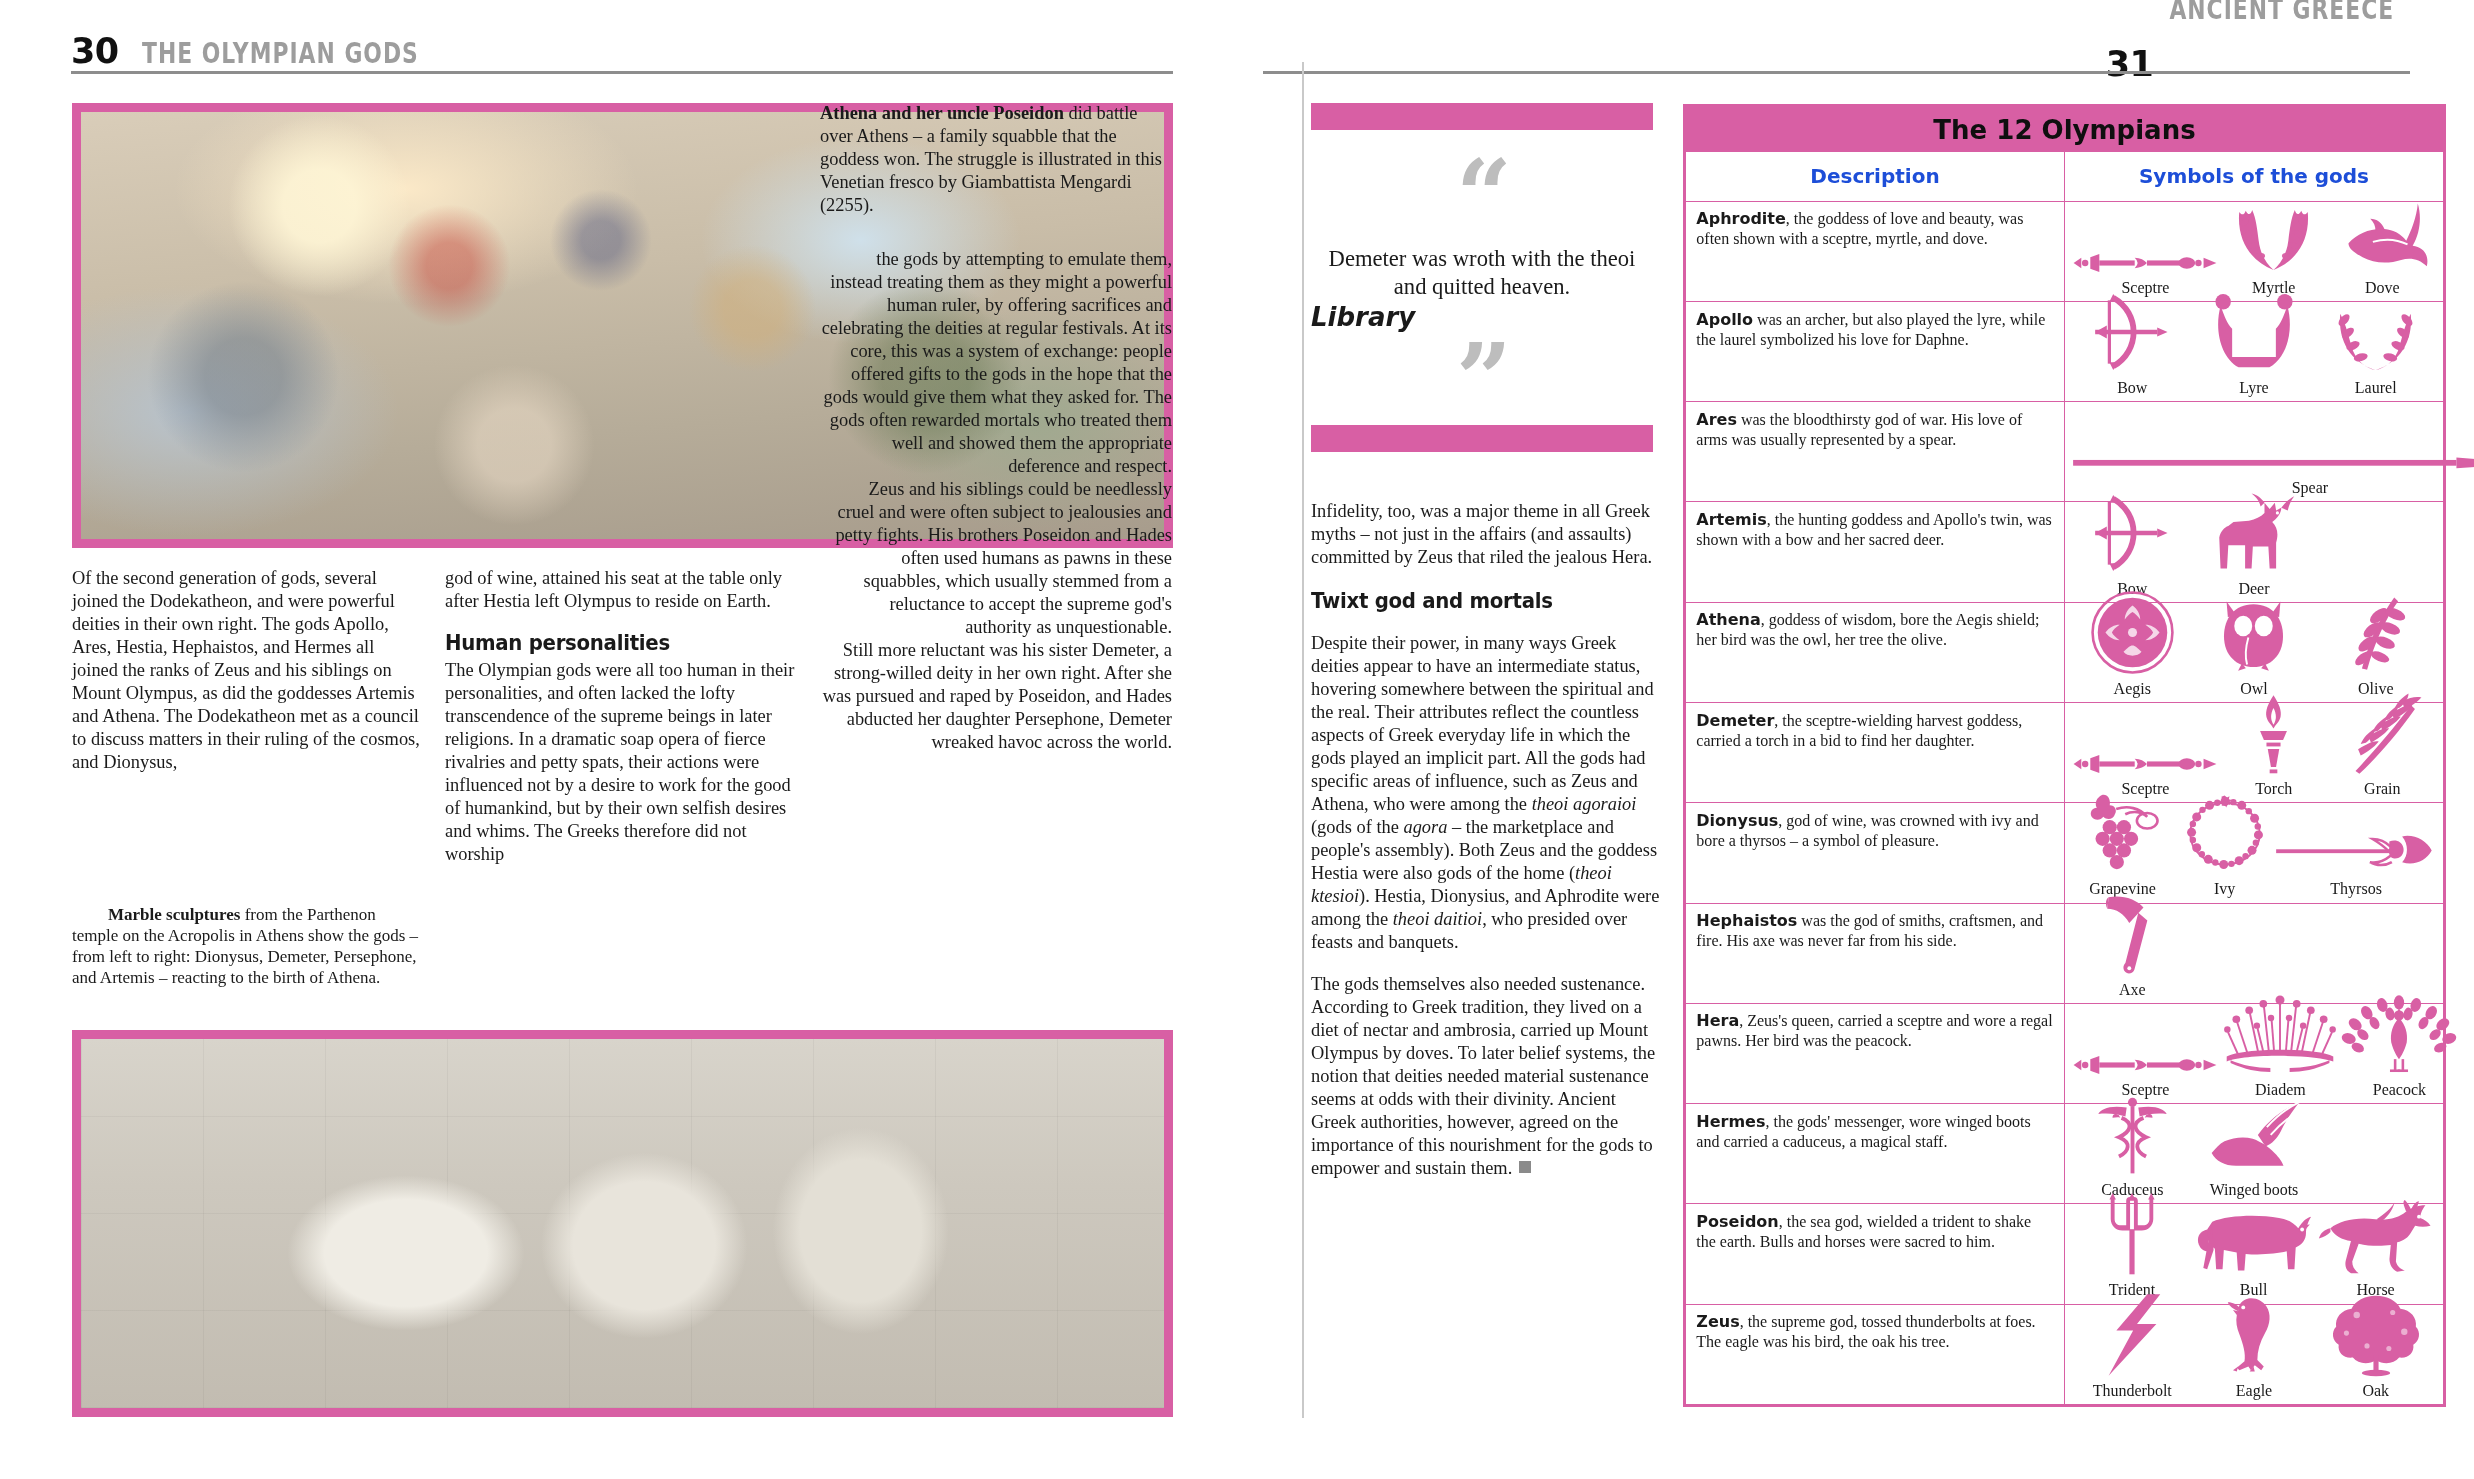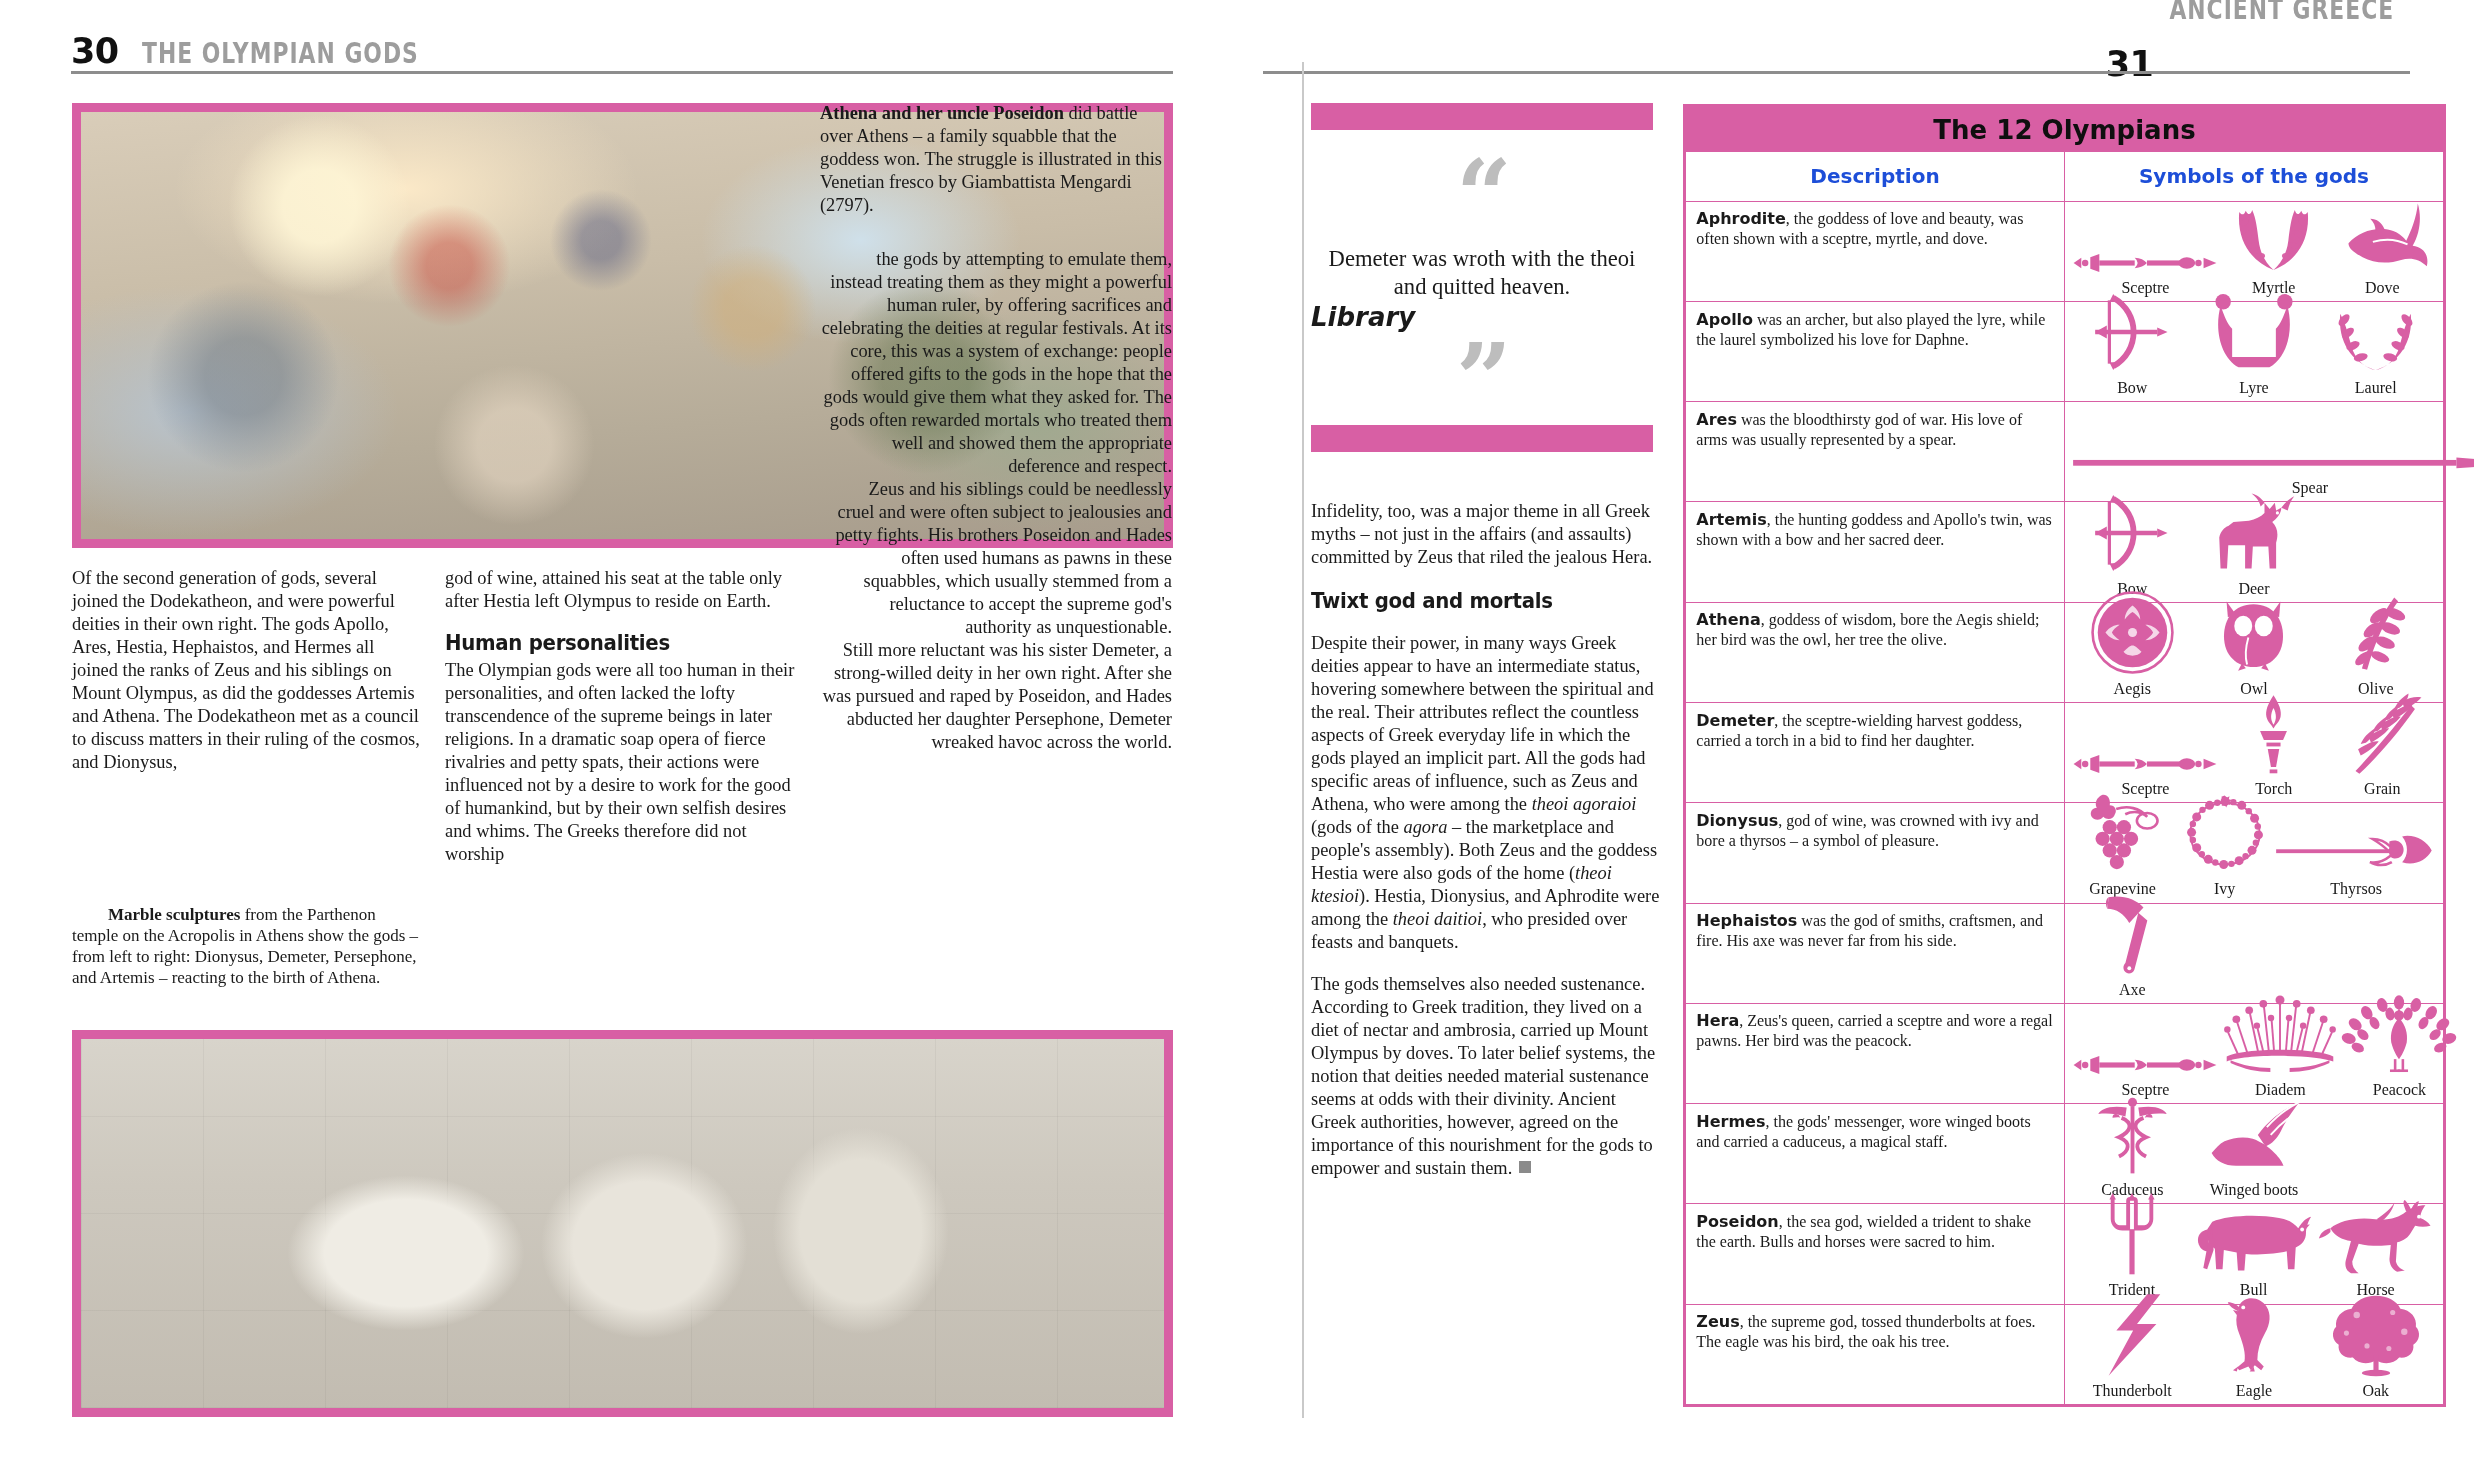--- a/index.html
+++ b/index.html
@@ -185,21 +185,21 @@
 
     <div class="sculpture"></div>
 
     <div class="col c2">
       <p class="nohang">god of wine, attained his seat at the table only after Hestia left Olympus to reside on Earth.</p>
       <h3 class="sub">Human personalities</h3>
       <p style="text-indent:0">The Olympian gods were all too human in their personalities, and often lacked the lofty transcendence of the supreme beings in later religions. In a dramatic soap opera of fierce rivalries and petty spats, their actions were influenced not by a desire to work for the good of humankind, but by their own selfish desires and whims. The Greeks therefore did not worship</p>
     </div>
 
     <div class="col c3">
-      <p style="text-indent:0"><b>Athena and her uncle Poseidon</b><span> did battle over Athens – a family squabble that the goddess won. The struggle is illustrated in this Venetian fresco by Giambattista Mengardi (2797).</span></p>
+      <p style="text-indent:0"><b>Athena and her uncle Poseidon</b><span> did battle over Athens – a family squabble that the goddess won. The struggle is illustrated in this Venetian fresco by Giambattista Mengardi (2255).</span></p>
       <div class="flow">
         <p class="nohang">the gods by attempting to emulate them, instead treating them as they might a powerful human ruler, by offering sacrifices and celebrating the deities at regular festivals. At its core, this was a system of exchange: people offered gifts to the gods in the hope that the gods would give them what they asked for. The gods often rewarded mortals who treated them well and showed them the appropriate deference and respect.</p>
         <p>Zeus and his siblings could be needlessly cruel and were often subject to jealousies and petty fights. His brothers Poseidon and Hades often used humans as pawns in these squabbles, which usually stemmed from a reluctance to accept the supreme god's authority as unquestionable.</p>
         <p>Still more reluctant was his sister Demeter, a strong-willed deity in her own right. After she was pursued and raped by Poseidon, and Hades abducted her daughter Persephone, Demeter wreaked havoc across the world.</p>
       </div>
     </div>
   </div>
 
   <div class="page page-right">
 

